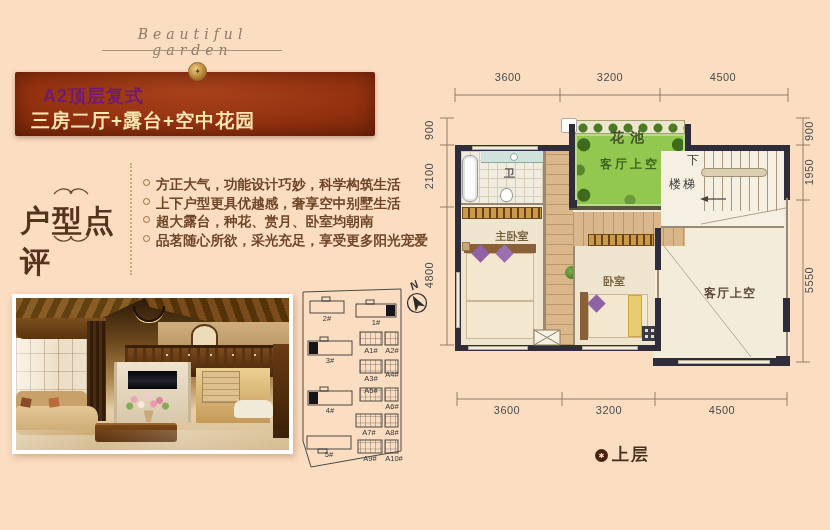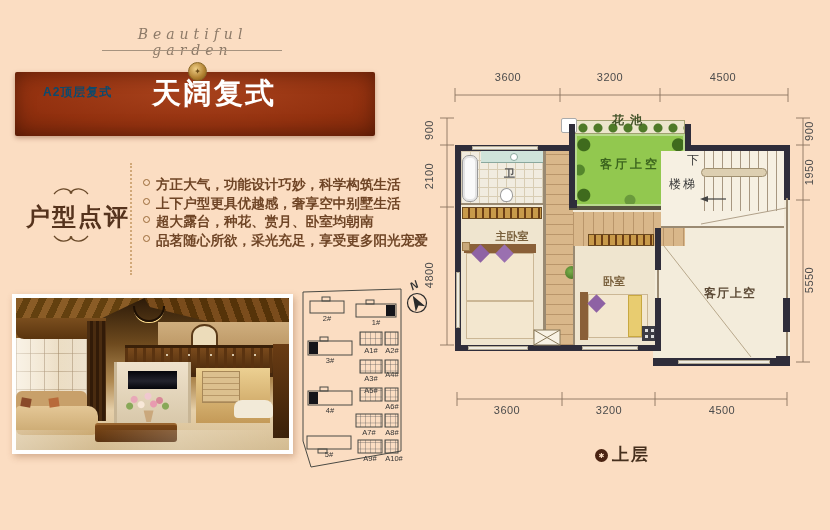--- a/index.html
+++ b/index.html
@@ -11,27 +11,27 @@
   .script-title{position:absolute;left:100px;top:26px;width:185px;text-align:center;
       font-family:"DejaVu Serif",serif;font-style:italic;font-size:14px;letter-spacing:5px;color:#8d7a68}
   .script-underline{position:absolute;left:102px;top:50px;width:180px;height:1px;background:#a6937f}
   .banner{position:absolute;left:15px;top:72px;width:360px;height:64px;border-radius:2px;
       background:radial-gradient(120% 140% at 50% 30%, #a8421c 0%, #93310f 40%, #6e2005 78%, #5e1a03 100%);
       box-shadow:0 2px 5px rgba(90,30,0,.35), inset 0 0 20px rgba(0,0,0,.35)}
   .emblem{position:absolute;left:188px;top:62px;width:19px;height:19px;border-radius:50%;
       background:radial-gradient(circle at 40% 35%, #f0d088, #b08030 60%, #7a5618);
       border:1px solid #8a6a28;display:flex;align-items:center;justify-content:center;
       font-size:8px;color:#6a4a14;z-index:5}
-  .banner-tag{position:absolute;left:43px;top:84px;font-size:12px;font-weight:bold;color:#0c4a6e;letter-spacing:1px}
+  .banner-tag{position:absolute;left:43px;top:84px;font-size:18px;font-weight:bold;color:#701a75;letter-spacing:1px}
   .banner-title{position:absolute;left:152px;top:74px;font-size:29px;font-weight:bold;color:#fff;letter-spacing:2px}
   .banner-sub{position:absolute;left:31px;top:108px;font-size:19px;font-weight:bold;color:#ffe8b2;letter-spacing:1px}
   .banner-area{position:absolute;left:254px;top:113px;font-size:13.5px;font-weight:bold;color:#fff}
   
-  .review-heading{position:absolute;left:20px;top:201px;width:116px;text-align:center;
-      font-size:24px;font-weight:bold;color:#55331d;letter-spacing:2px}
+  .review-heading{position:absolute;left:20px;top:201px;width:116px;
+      font-size:30px;font-weight:bold;color:#55331d;letter-spacing:2px}
   .orn{position:absolute;left:52px;width:38px;height:10px}
   .review-divider{position:absolute;left:130px;top:163px;height:112px;border-left:2px dotted #d1a878}
   .bullets{position:absolute;left:143px;top:176px;width:300px;display:flex;flex-direction:column;gap:4px}
   .bullet-row{display:flex;align-items:flex-start;gap:6px;height:14.6px}
   .bullet-dot{width:7px;height:7px;border:1.5px solid #9a6a38;border-radius:50%;margin-top:3px;flex:none}
   .bullet-text{font-size:13.6px;font-weight:bold;color:#6f4526;white-space:nowrap}
   
   .photo{position:absolute;left:12px;top:294px;width:281px;height:160px;border:4px solid #fff;
       box-shadow:2px 3px 7px rgba(120,60,20,.3);overflow:hidden;background:#42280e}
   .photo .abs{position:absolute}
@@ -59,21 +59,21 @@
 <body>
 
 <div class="page">
 
   <div class="script-title">Beautiful garden</div>
   <div class="script-underline"></div>
 
   <div class="banner"></div>
   <div class="emblem">✦</div>
   <div class="banner-tag">A2顶层复式</div>
-  <div class="banner-title">天阔复式</div>
+  <div class="banner-sub">三房二厅+露台+空中花园</div>
 
   <svg class="orn" style="top:186px" viewBox="0 0 38 10">
     <path d="M2,8 C8,1 15,2 19,6 C23,2 30,1 36,8" stroke="#6a4a2a" fill="none" stroke-width="1.2"></path>
     <circle cx="19" cy="6.5" r="1.4" fill="#6a4a2a"></circle>
   </svg>
   <div class="review-heading">户型点评</div>
   <svg class="orn" style="top:234px" viewBox="0 0 38 10">
     <path d="M2,2 C8,9 15,8 19,4 C23,8 30,9 36,2" stroke="#6a4a2a" fill="none" stroke-width="1.2"></path>
     <circle cx="19" cy="3.5" r="1.4" fill="#6a4a2a"></circle>
   </svg>
@@ -249,21 +249,21 @@
   <div class="thinwall" style="left:786px;top:198px;width:2px;height:100px"></div>
   <div class="wall" style="left:783px;top:298px;width:7px;height:34px"></div>
   <div class="thinwall" style="left:786px;top:332px;width:2px;height:26px"></div>
   <div class="wall" style="left:455px;top:345px;width:206px;height:6px"></div>
   <div class="win" style="left:468px;top:346px;width:60px;height:4px"></div>
   <div class="win" style="left:582px;top:346px;width:56px;height:4px"></div>
   <div class="wall" style="left:653px;top:358px;width:137px;height:8px"></div>
   <div class="win" style="left:678px;top:360px;width:92px;height:4px"></div>
   <div class="wall" style="left:776px;top:356px;width:14px;height:10px"></div>
 
-  <div class="roomlabel" style="left:602px;top:112px;width:56px;font-size:12px;letter-spacing:6px;color:#44542a">花池</div>
+  <div class="roomlabel" style="left:602px;top:129px;width:56px;font-size:14px;letter-spacing:6px;color:#44542a">花池</div>
   <div class="roomlabel" style="left:586px;top:156px;width:88px;font-size:12px;letter-spacing:3px;color:#3c651e">客厅上空</div>
   <div class="roomlabel" style="left:504px;top:166px;font-size:11px;color:#5a5a5a">卫</div>
   <div class="roomlabel" style="left:488px;top:229px;width:48px;font-size:11px">主卧室</div>
   <div class="roomlabel" style="left:594px;top:274px;width:40px;font-size:11px">卧室</div>
   <div class="roomlabel" style="left:687px;top:152px;font-size:12px;color:#3a3a3a;font-weight:normal">下</div>
   <div class="roomlabel" style="left:669px;top:176px;font-size:12px;letter-spacing:2px;color:#3a3a3a;font-weight:normal">楼梯</div>
   <div class="roomlabel" style="left:699px;top:285px;width:62px;font-size:12px;letter-spacing:1px;color:#5c4a36">客厅上空</div>
 
   <div class="dim" style="left:508px;top:77px">3600</div>
   <div class="dim" style="left:610px;top:77px">3200</div>

